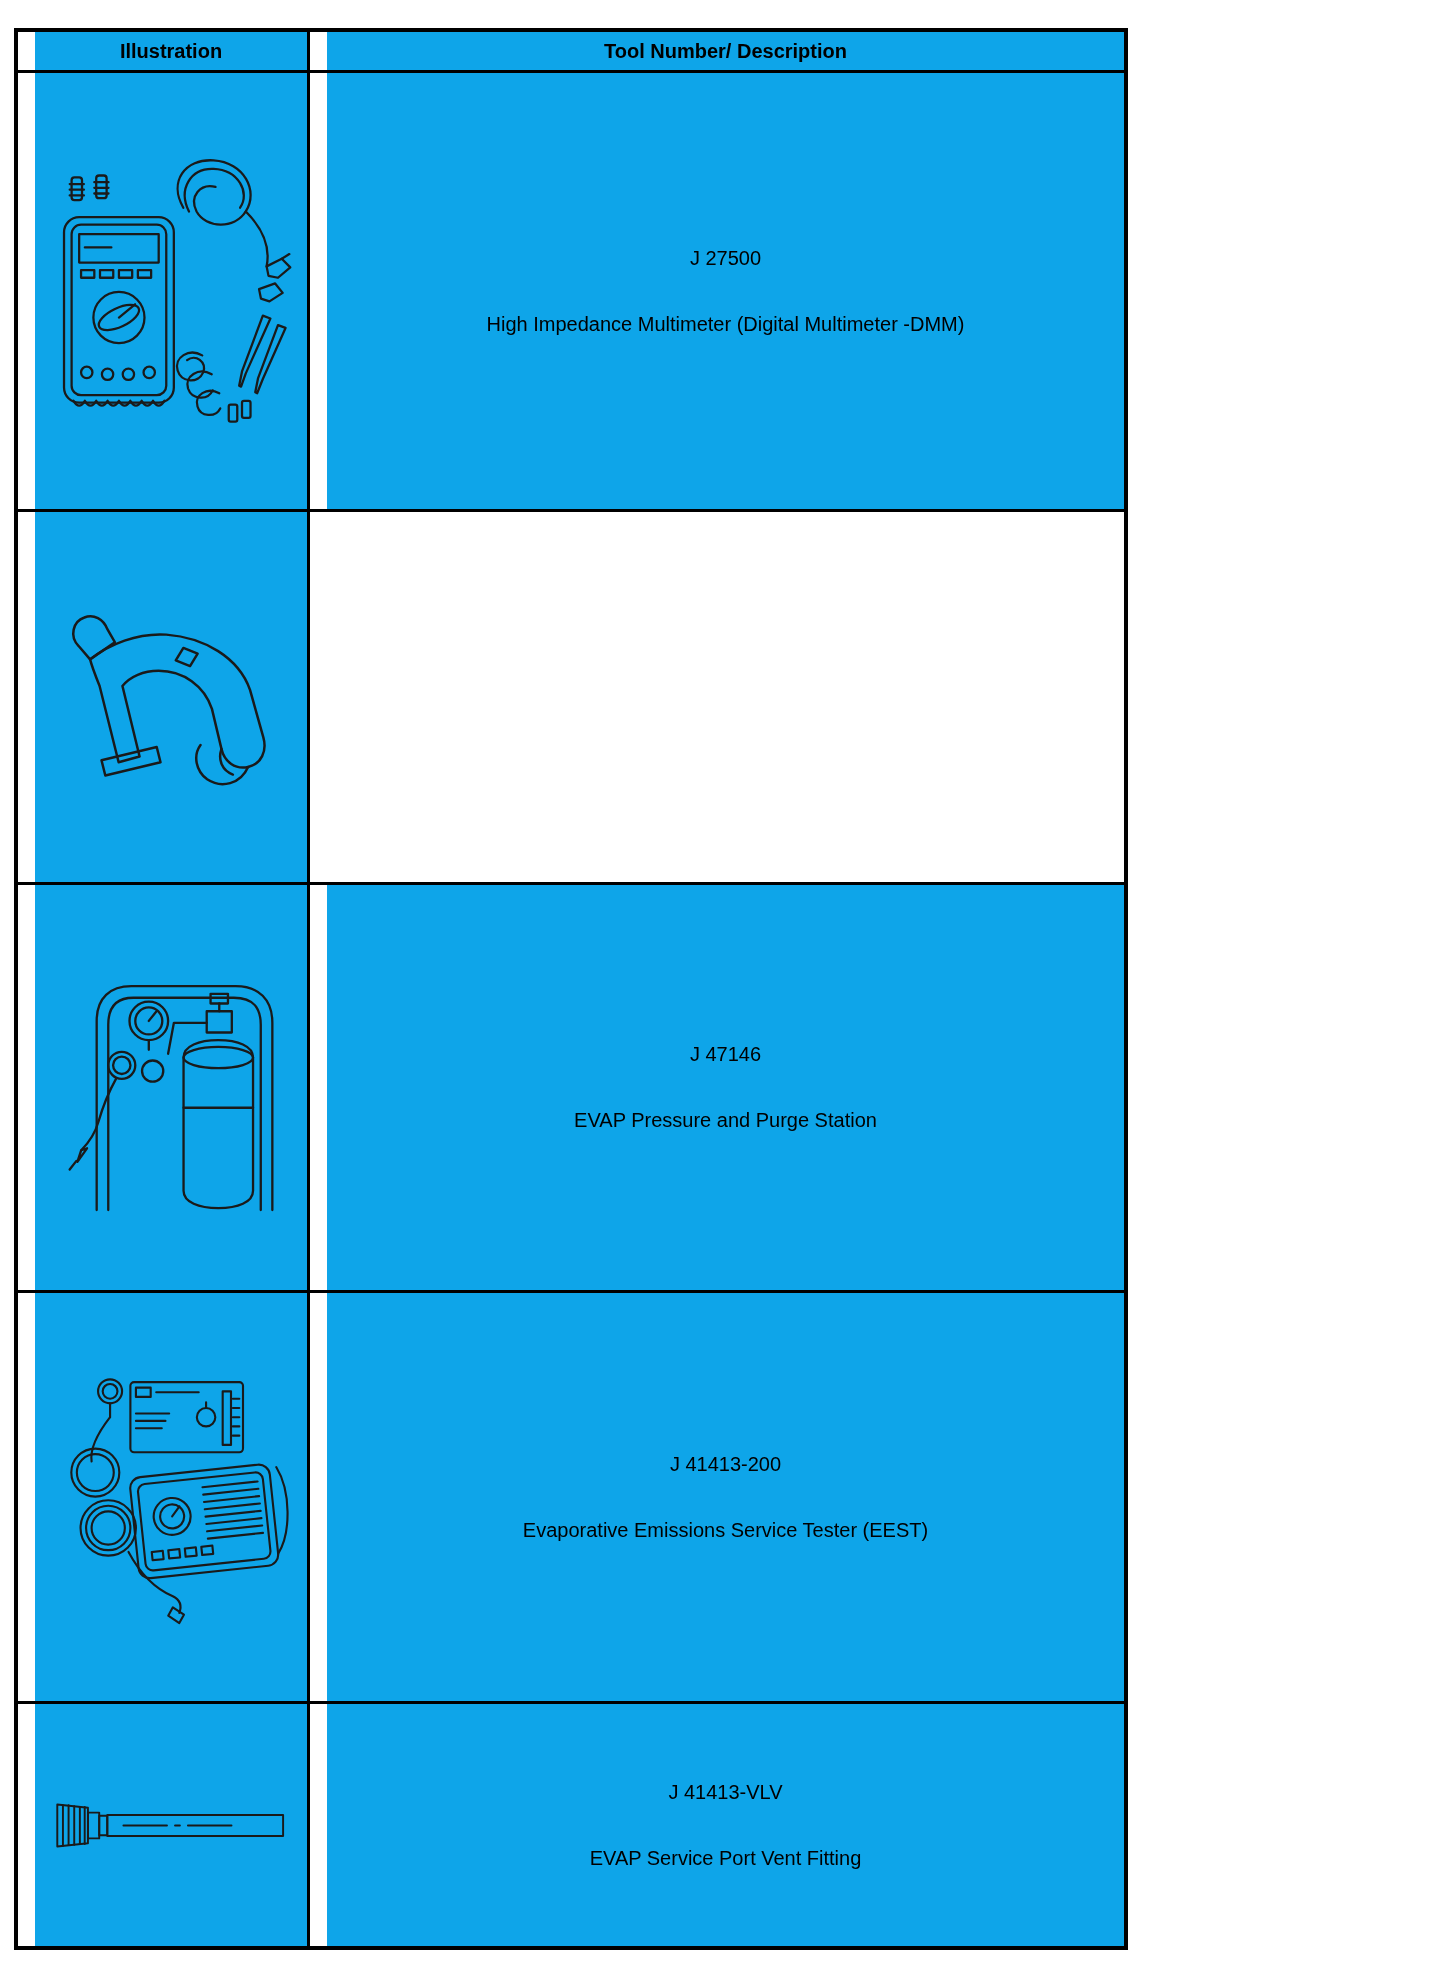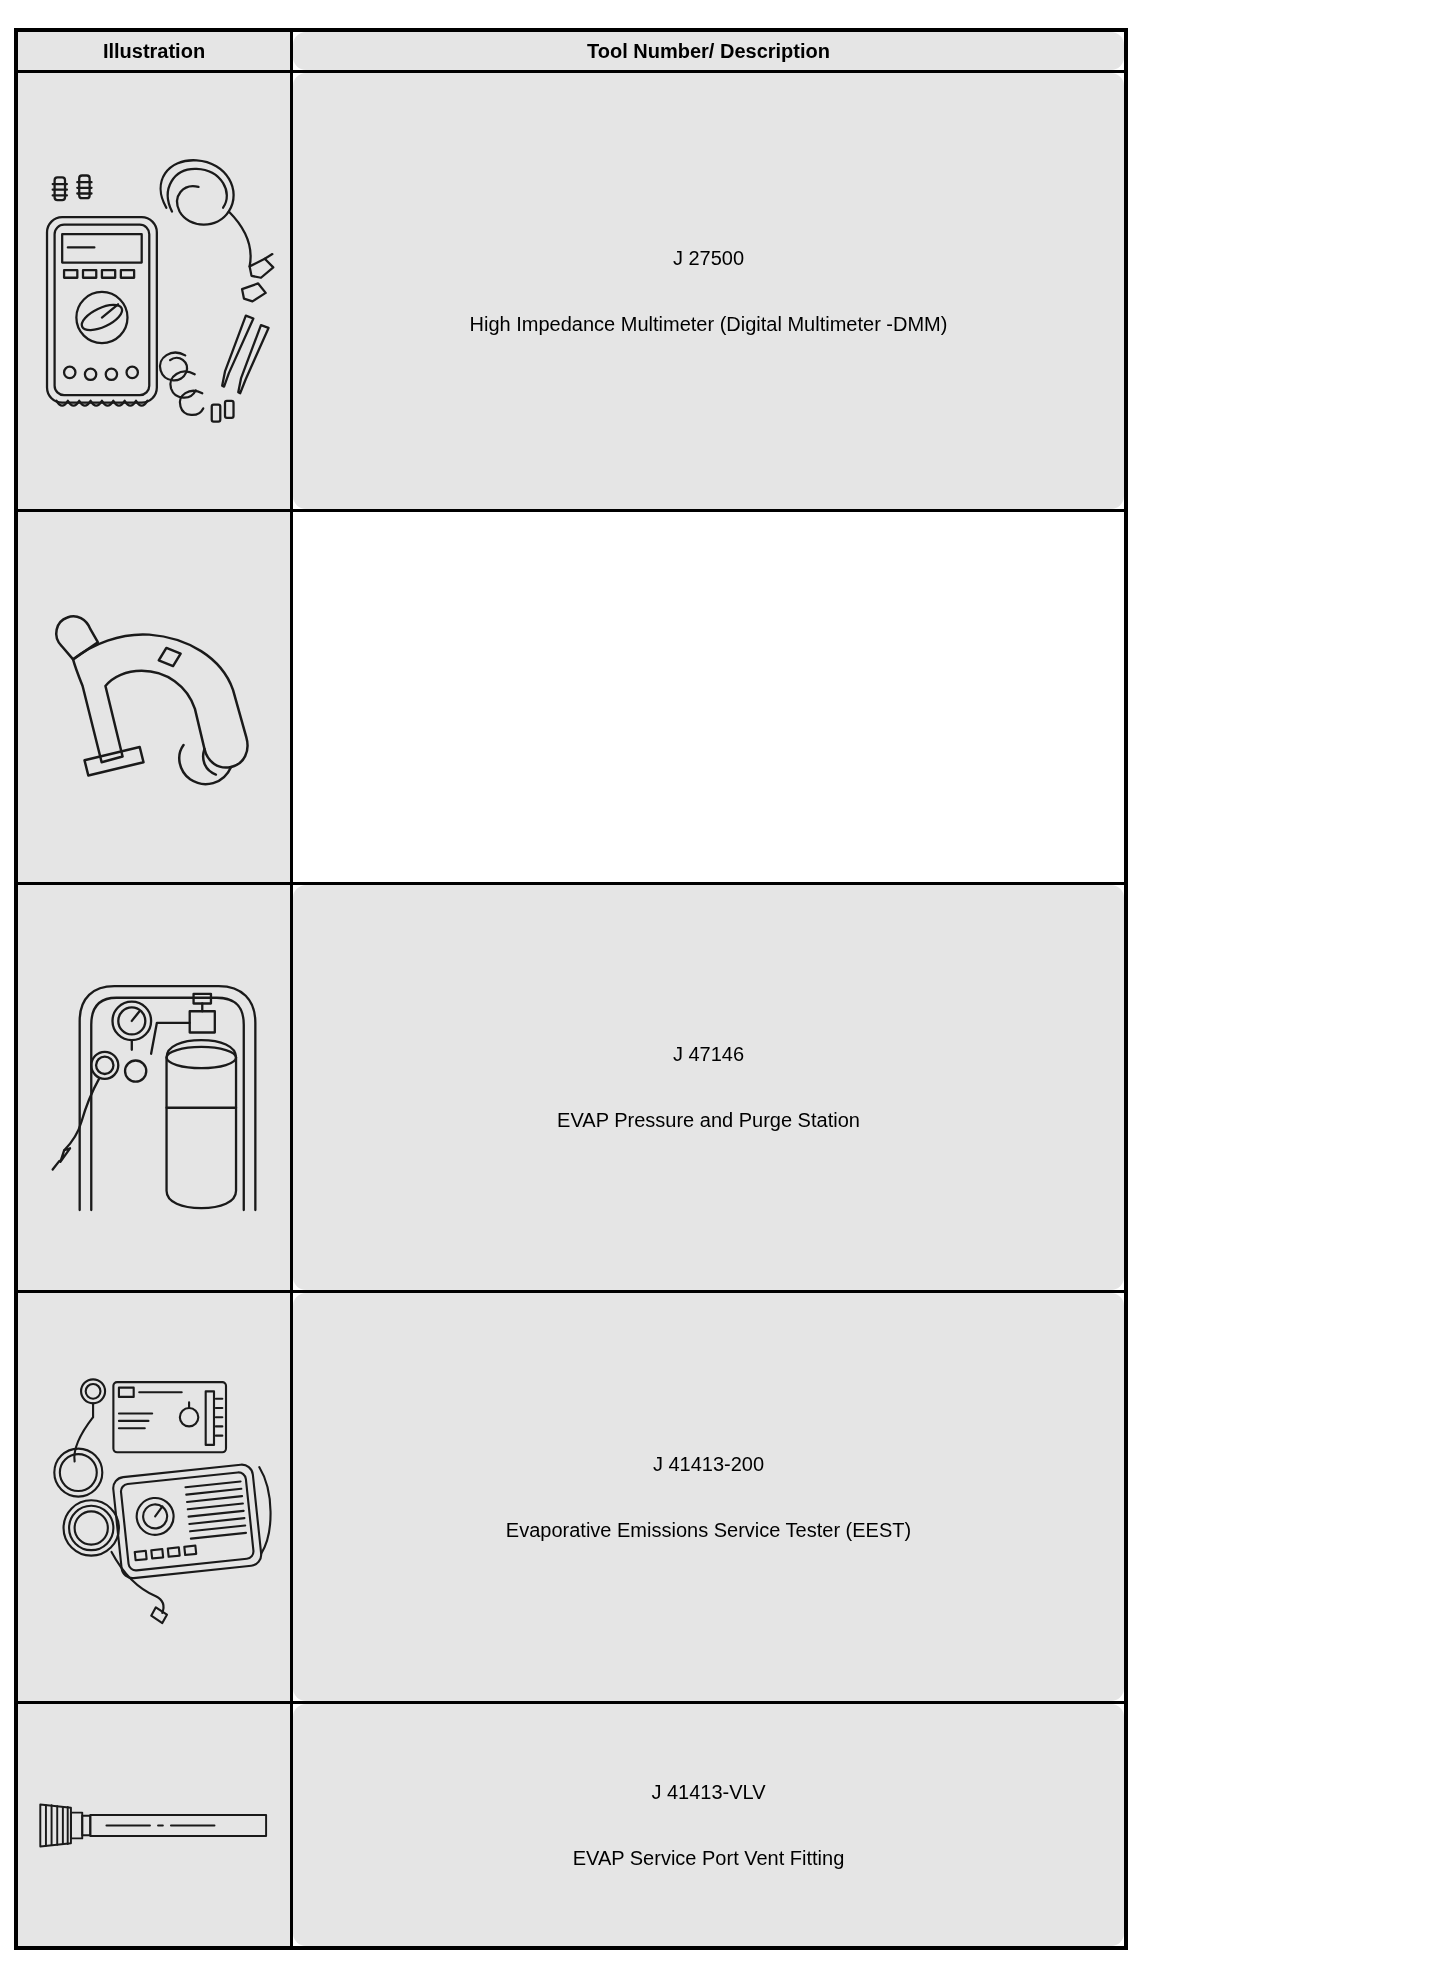--- a/index.html
+++ b/index.html
@@ -27,39 +27,38 @@
   .t-row {
     display: flex;
     flex: 1 1 auto;
     border-top: 3px solid #000000;
     min-height: 0;
   }
   .t-row.header-row {
     flex: 0 0 38px;
     border-top: none;
   }
-  .cell { position: relative; background: #e5e5e5; }
+  .cell { position: relative; background: #0ea5e9; margin-left: 17px; }
   .cell.illus-col {
     flex: 0 0 275px;
     border-right: 3px solid #000000;
     display: flex;
     align-items: center;
     justify-content: center;
     overflow: hidden;
   }
   .cell.desc-col {
     flex: 1 1 auto;
     display: flex;
     flex-direction: column;
     align-items: center;
     justify-content: center;
     gap: 42px;
     text-align: right;
     padding: 0 30px;
-    border-radius: 13px;
   }
   .header-row .cell {
     display: flex;
     align-items: center;
     justify-content: center;
     font-weight: bold;
     font-size: 20px;
     gap: 0;
   }
   .tool-number, .tool-desc {

